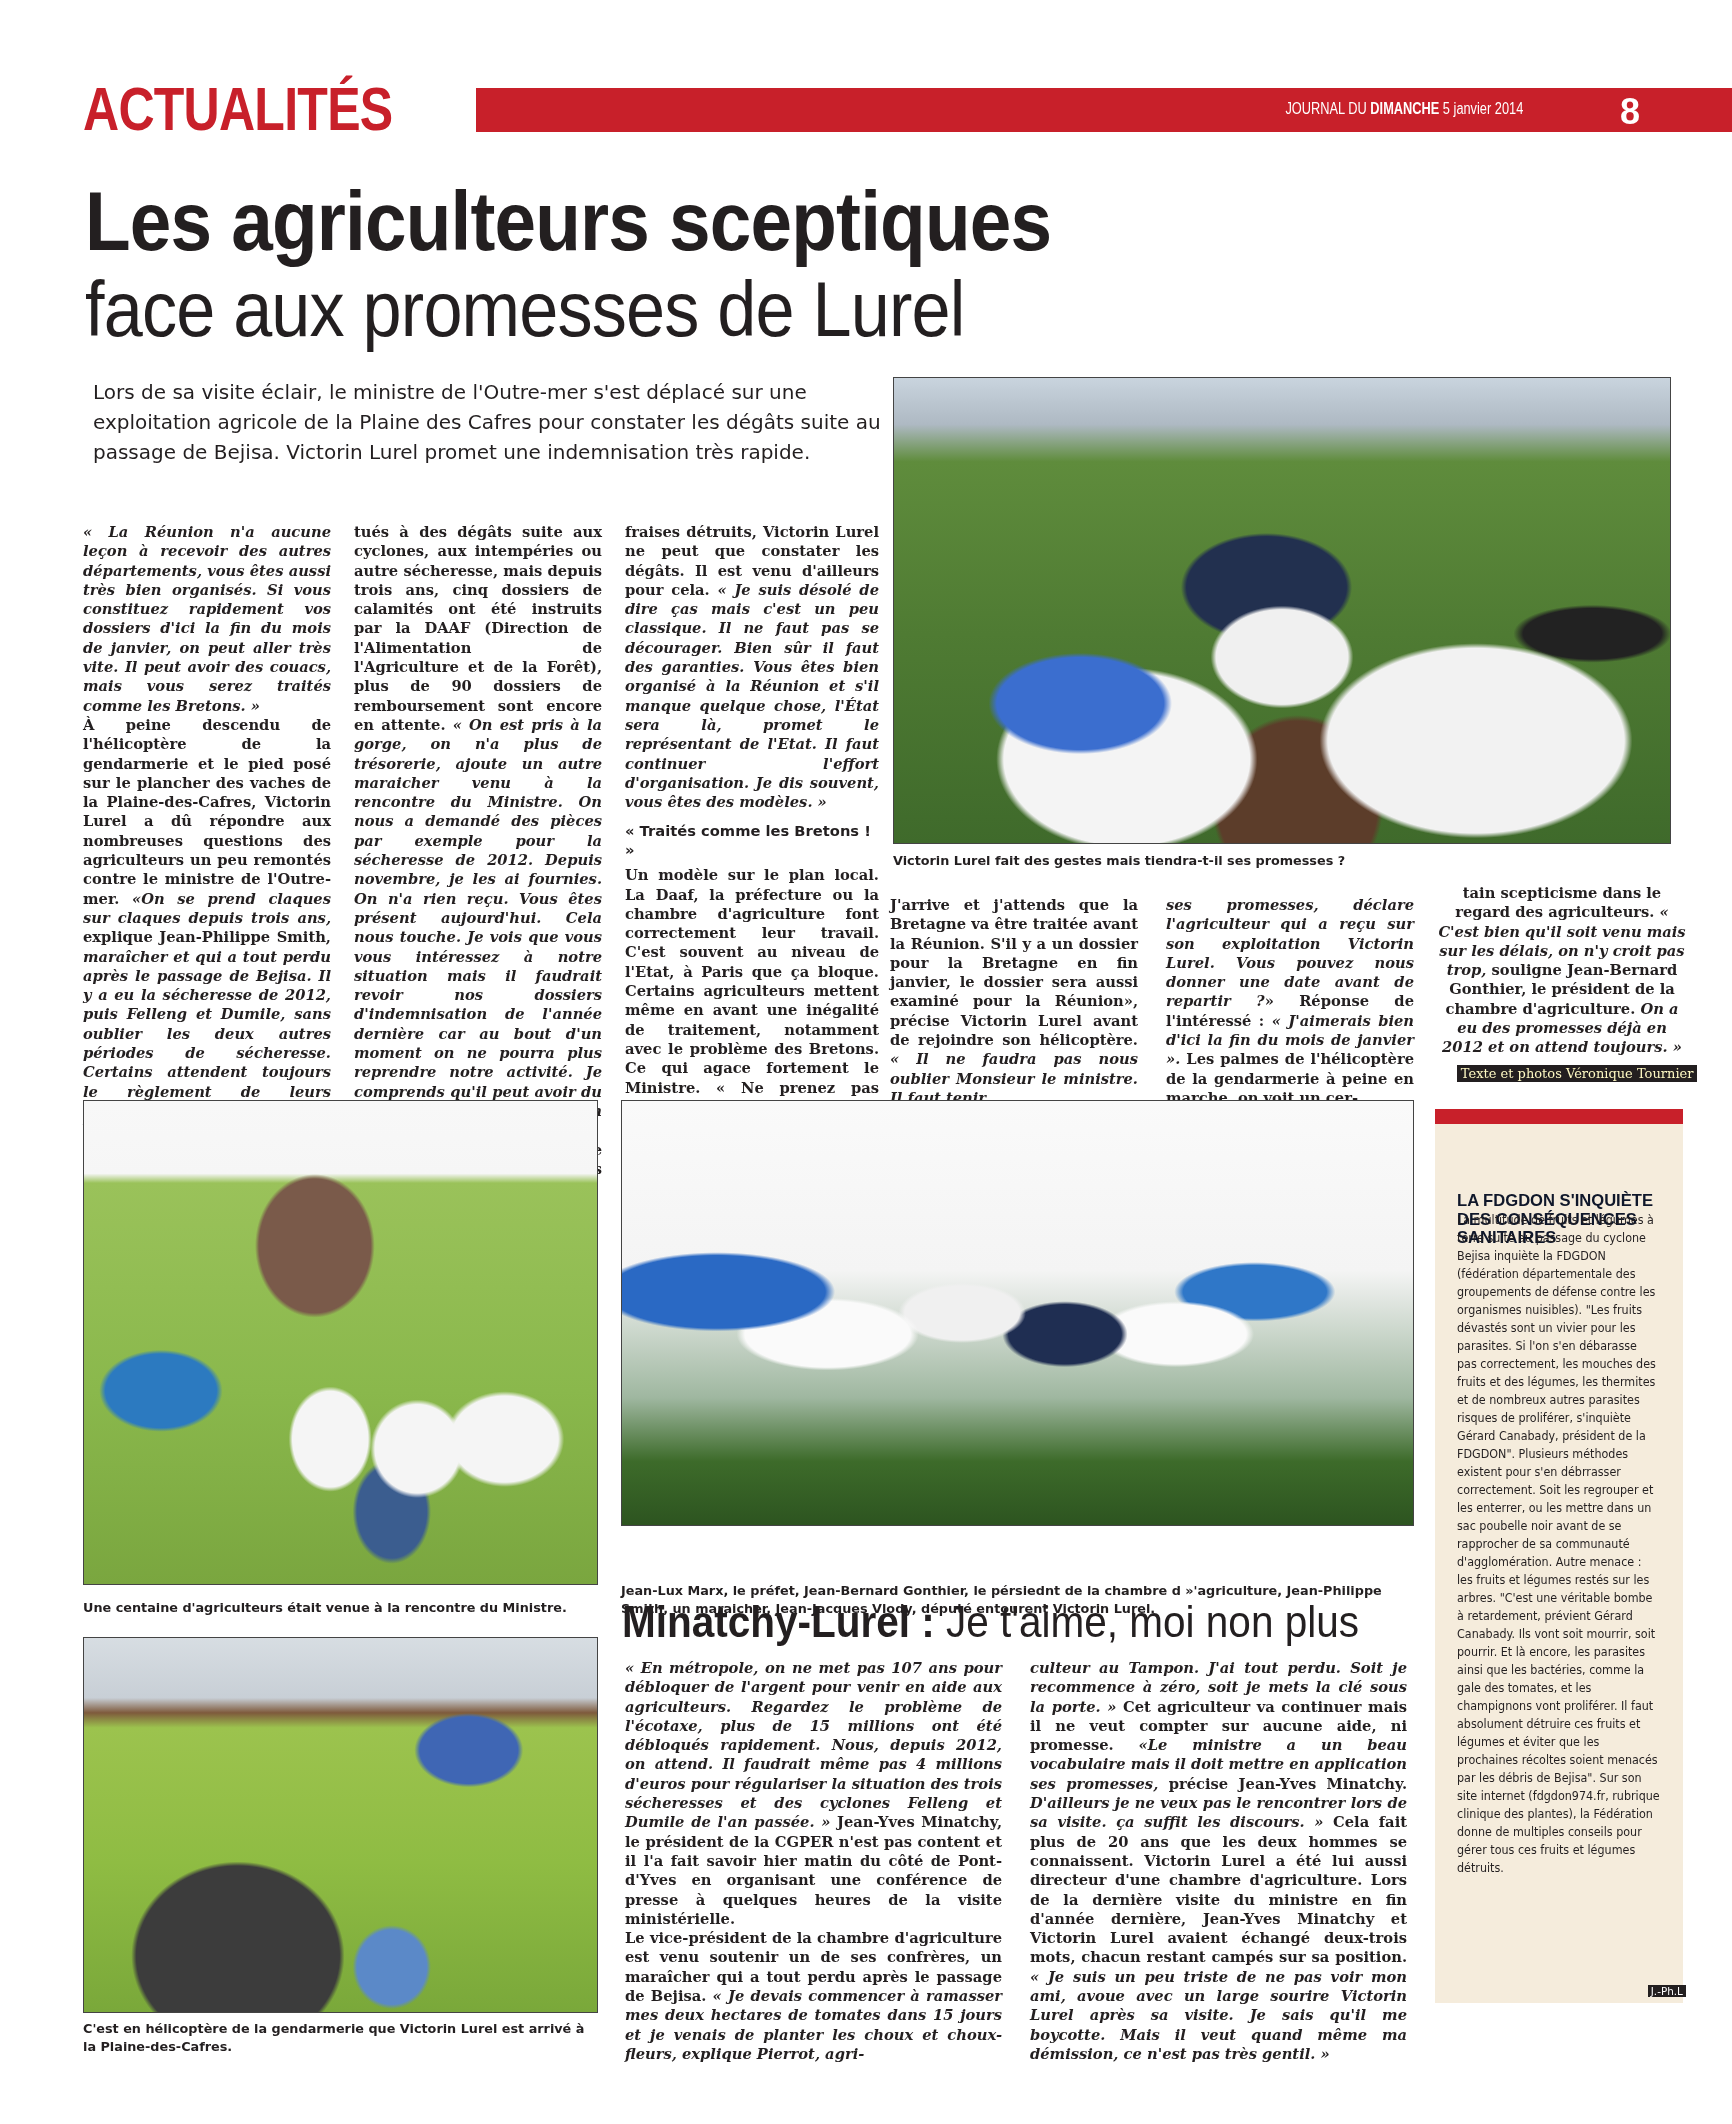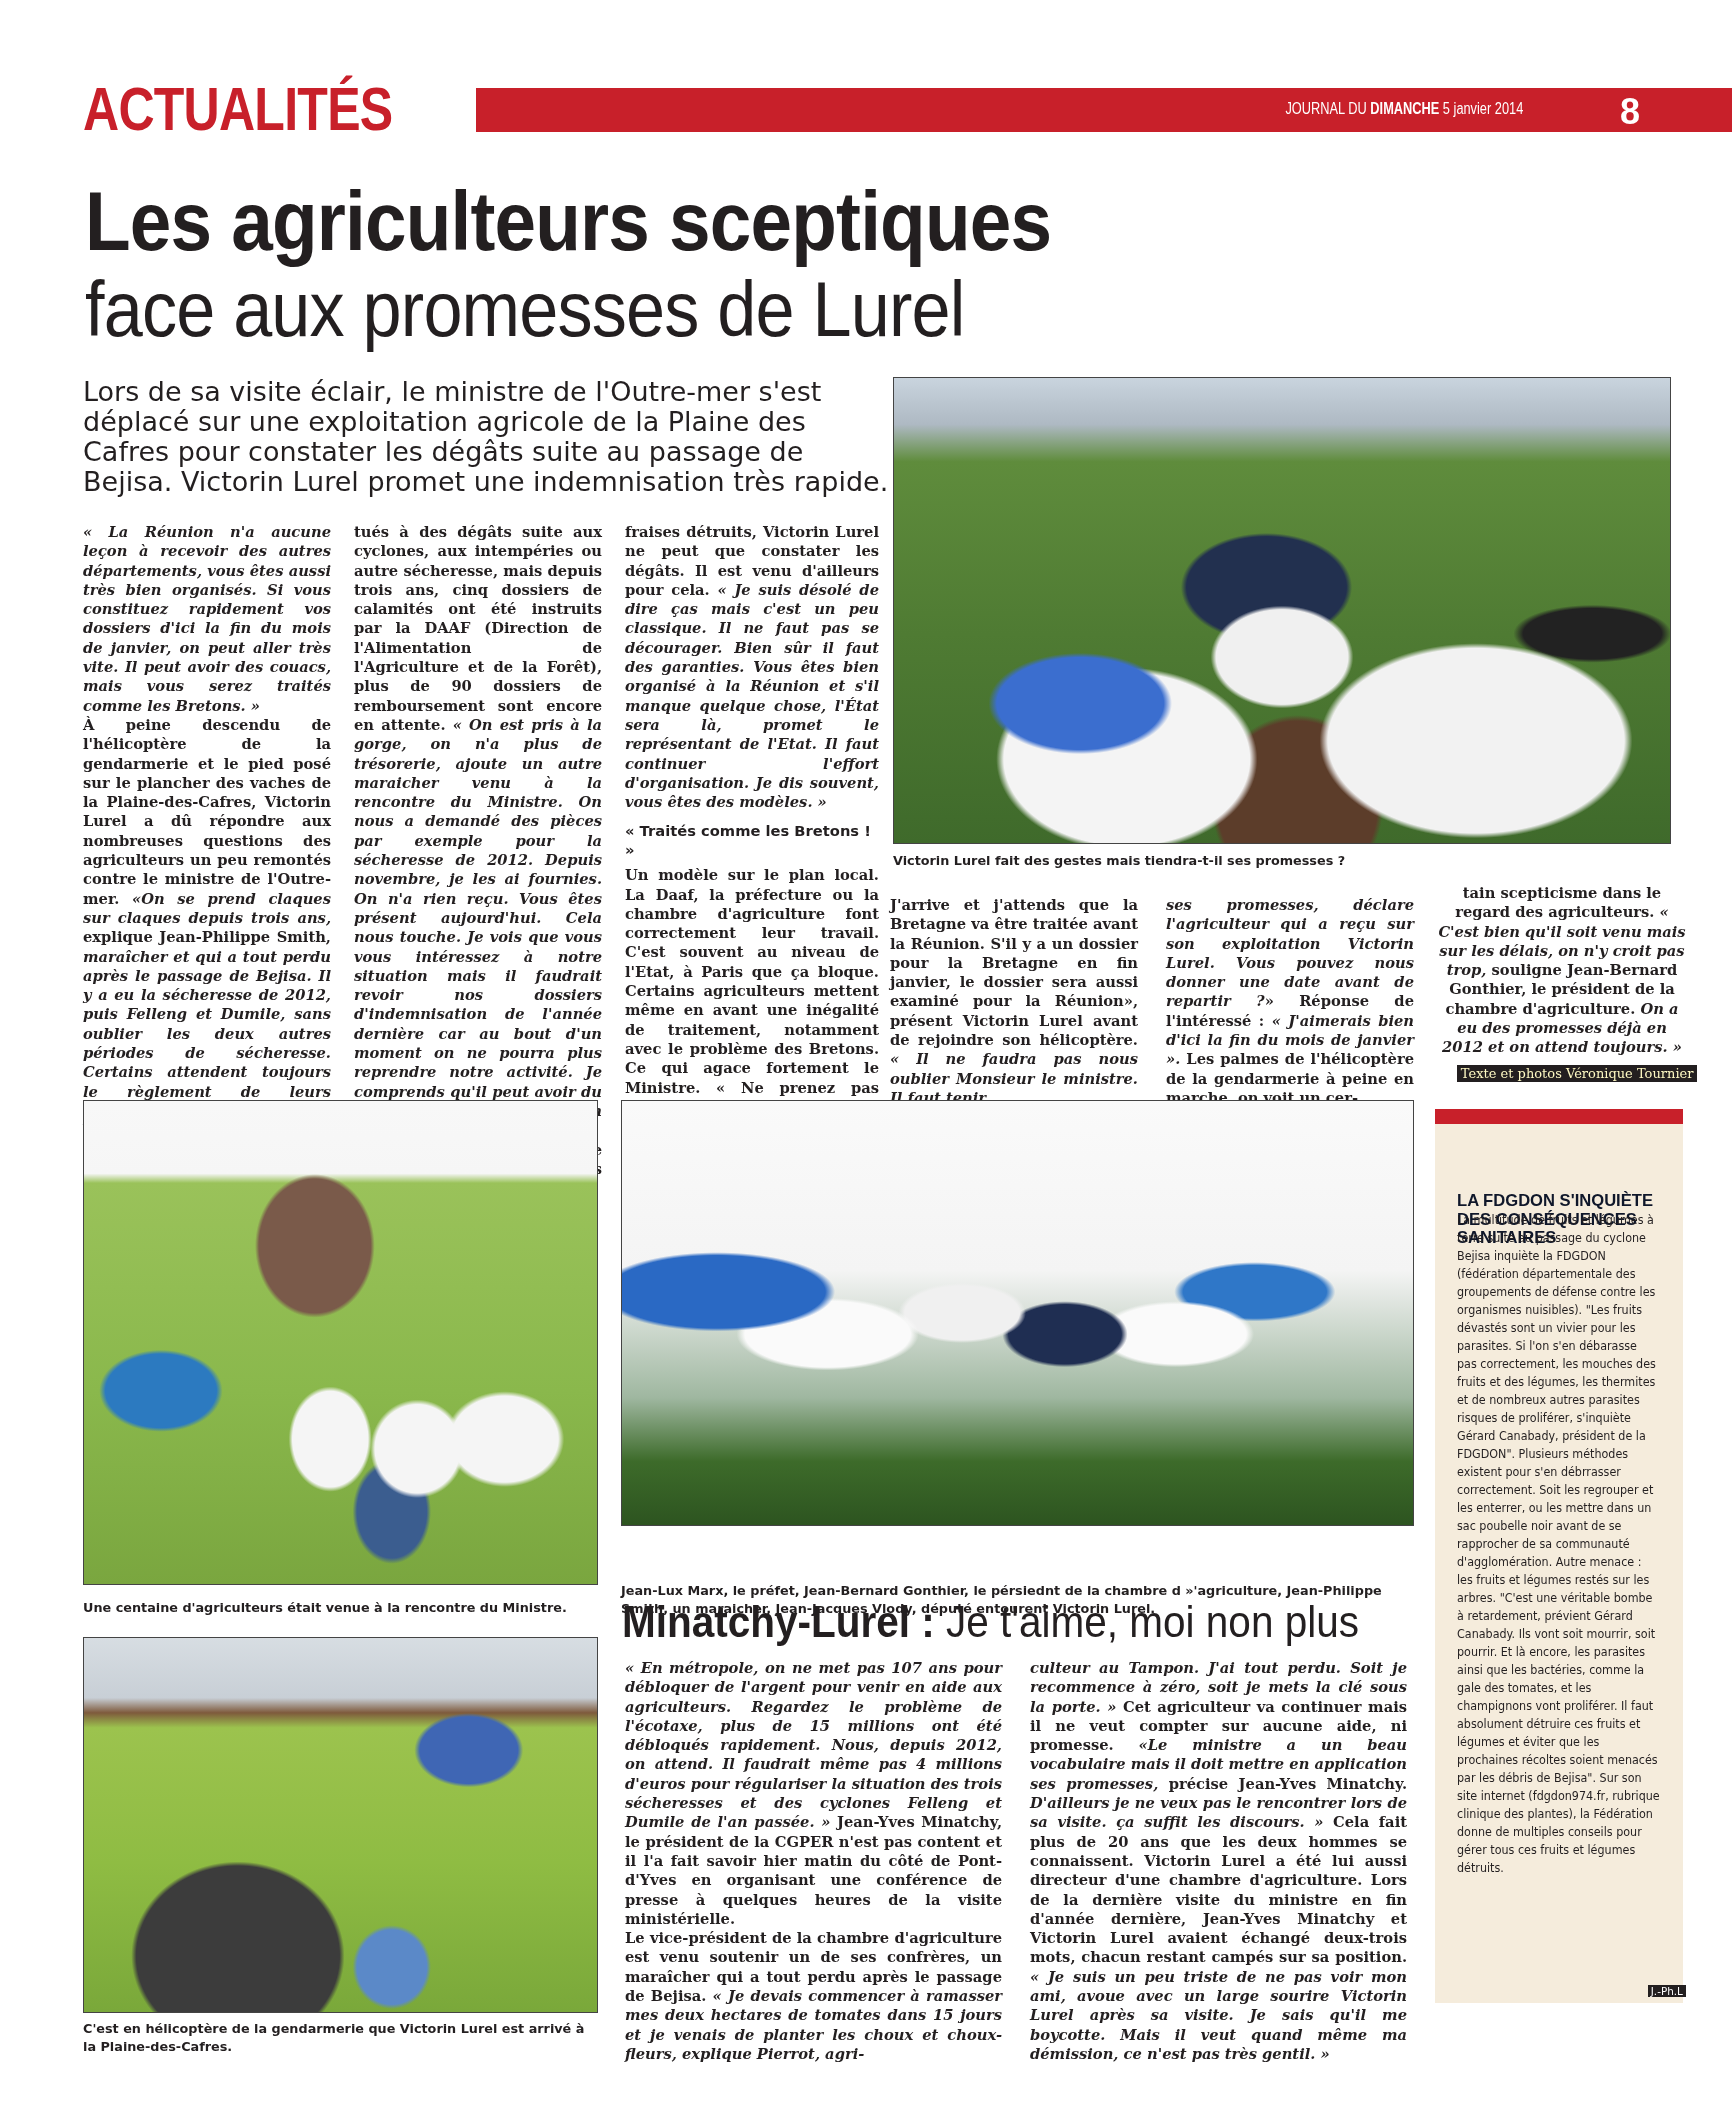--- a/index.html
+++ b/index.html
@@ -12,21 +12,21 @@
   .section-title { left: 83px; top: 76px; font-family: "Liberation Sans", sans-serif; font-weight: bold; font-size: 61px; color: #c8202a; letter-spacing: -0.9px; transform: scaleX(0.82); transform-origin: left top; line-height: 66px; }
   .header-bar { left: 476px; top: 88px; width: 1257px; height: 44px; background: #c8202a; }
   .header-date { right: 210px; top: 100px; font-family: "Liberation Sans", sans-serif; font-size: 16px; color: #fff; transform: scaleX(0.8); transform-origin: right top; white-space: nowrap; }
   .header-date b { font-weight: bold; }
   .page-num { left: 1620px; top: 91px; font-family: "Liberation Sans", sans-serif; font-weight: bold; font-size: 36px; color: #fff; }
 
   
   .headline-main { left: 85px; top: 178px; font-family: "Liberation Sans", sans-serif; font-weight: bold; font-size: 83px; line-height: 87px; color: #231f20; transform: scaleX(0.9); transform-origin: left top; white-space: nowrap; letter-spacing: -0.9px; }
   .headline-sub { left: 85px; top: 267px; font-family: "Liberation Sans", sans-serif; font-weight: normal; font-size: 78px; line-height: 85px; color: #231f20; transform: scaleX(0.9); transform-origin: left top; white-space: nowrap; letter-spacing: -0.9px; }
 
-  .chapo { left: 83px; top: 377px; width: 809px; font-family: "DejaVu Sans", sans-serif; font-size: 27px; line-height: 30px; color: #231f20; }
+  .chapo { left: 93px; top: 377px; width: 809px; font-family: "DejaVu Sans", sans-serif; font-size: 20px; line-height: 30px; color: #231f20; }
 
   .col { font-size: 14.7px; line-height: 19.3px; text-align: justify; color: #231f20; }
   .col p { margin: 0; font-weight: bold; }
   .col i { font-style: italic; }
   .col1 { left: 83px; top: 522px; width: 248px; }
   .col2 { left: 354px; top: 522px; width: 248px; }
   .col3 { left: 625px; top: 522px; width: 254px; }
   .inter { font-family: "DejaVu Sans", sans-serif; font-weight: bold; font-size: 14.7px; margin: 9.5px 0 5.7px; text-align: left; }
 
   .col4 { left: 890px; top: 895px; width: 248px; }
@@ -114,21 +114,21 @@
   <p>Au milieu du champs de pommes de terre dévasté, des plants de</p>
 </div>
 
 <div class="abs col col3">
   <p><span>fraises détruits, Victorin Lurel ne peut que constater les dégâts. Il est venu d'ailleurs pour cela. </span><i>« Je suis désolé de dire ças mais c'est un peu classique. Il ne faut pas se décourager. Bien sûr il faut des garanties. Vous êtes bien organisé à la Réunion et s'il manque quelque chose, l'État sera là, promet le représentant de l'Etat. Il faut continuer l'effort d'organisation. Je dis souvent, vous êtes des modèles. »</i></p>
   <div class="inter">« Traités comme les Bretons ! »</div>
   <p>Un modèle sur le plan local. La Daaf, la préfecture ou la chambre d'agriculture font correctement leur travail. C'est souvent au niveau de l'Etat, à Paris que ça bloque. Certains agriculteurs mettent même en avant une inégalité de traitement, notamment avec le problème des Bretons. Ce qui agace fortement le Ministre. « Ne prenez pas exemple sur ça. Il ne faut pas un raisonnement comparatif.</p>
 </div>
 
 <div class="abs col col4">
-  <p><span>J'arrive et j'attends que la Bretagne va être traitée avant la Réunion. S'il y a un dossier pour la Bretagne en fin janvier, le dossier sera aussi examiné pour la Réunion», présent Victorin Lurel avant de rejoindre son hélicoptère. </span><i>« Il ne faudra pas nous oublier Monsieur le ministre. Il faut tenir</i></p>
+  <p><span>J'arrive et j'attends que la Bretagne va être traitée avant la Réunion. S'il y a un dossier pour la Bretagne en fin janvier, le dossier sera aussi examiné pour la Réunion», précise Victorin Lurel avant de rejoindre son hélicoptère. </span><i>« Il ne faudra pas nous oublier Monsieur le ministre. Il faut tenir</i></p>
 </div>
 
 <div class="abs col col5">
   <p><i>ses promesses, déclare l'agriculteur qui a reçu sur son exploitation Victorin Lurel. Vous pouvez nous donner une date avant de repartir ?</i><span>» Réponse de l'intéressé : </span><i>« J'aimerais bien d'ici la fin du mois de janvier ».</i><span> Les palmes de l'hélicoptère de la gendarmerie à peine en marche, on voit un cer-</span></p>
 </div>
 
 <div class="abs col col6">
   <p><span>tain scepticisme dans le regard des agriculteurs. </span><i>« C'est bien qu'il soit venu mais sur les délais, on n'y croit pas trop,</i><span> souligne Jean-Bernard Gonthier, le président de la chambre d'agriculture. </span><i>On a eu des promesses déjà en 2012 et on attend toujours. »</i></p>
 </div>
 

